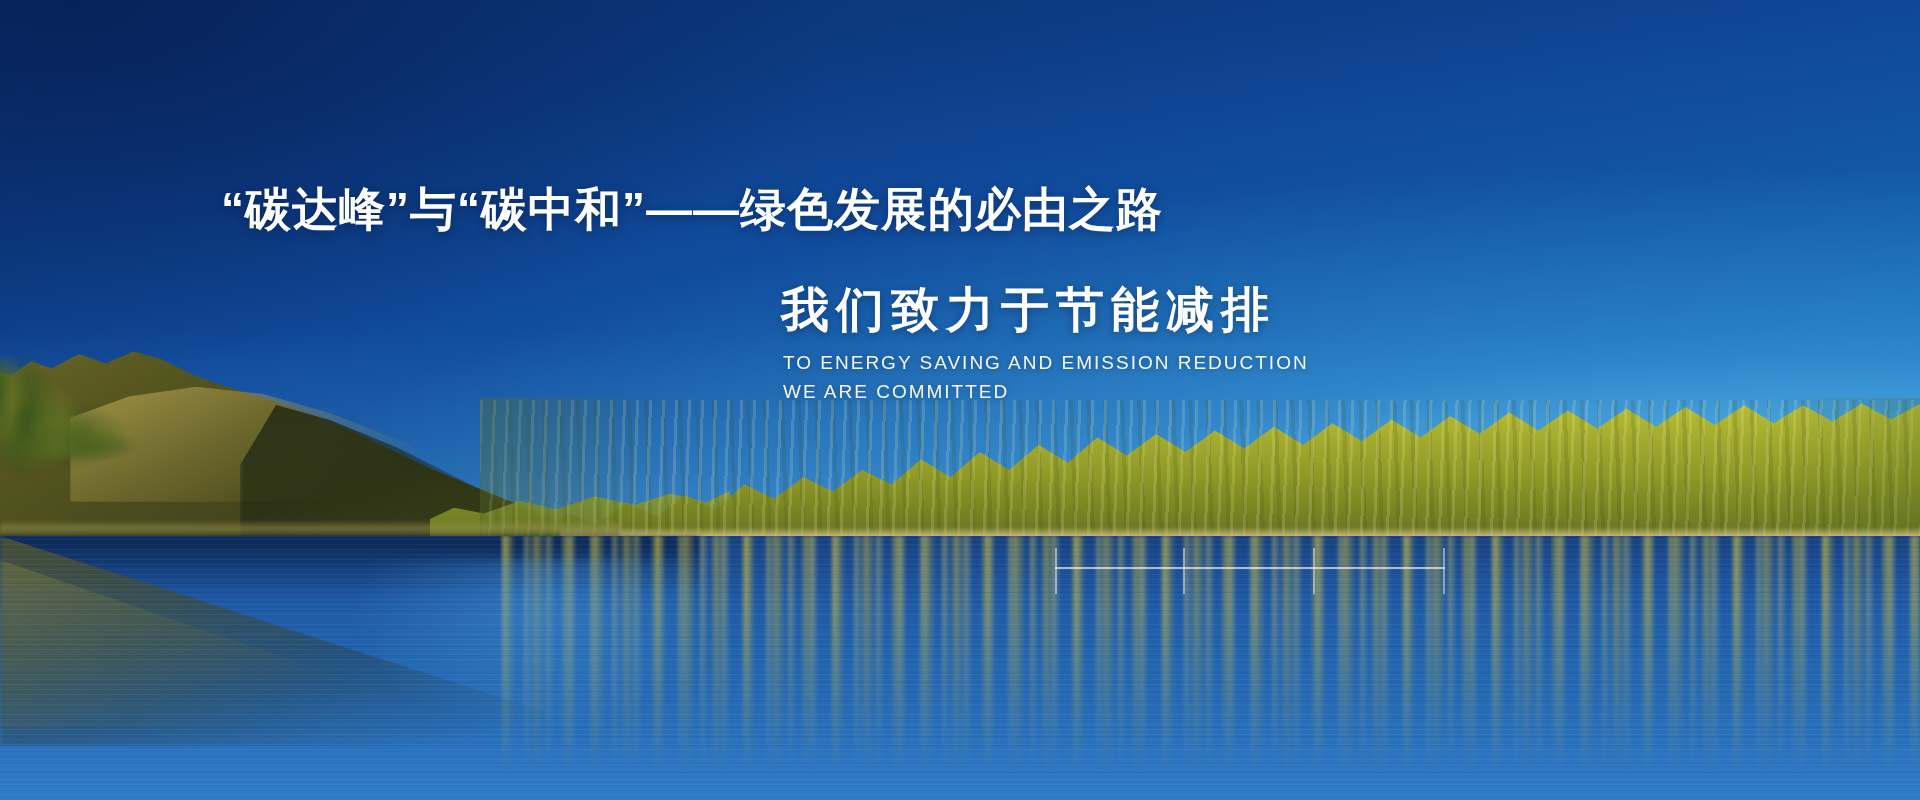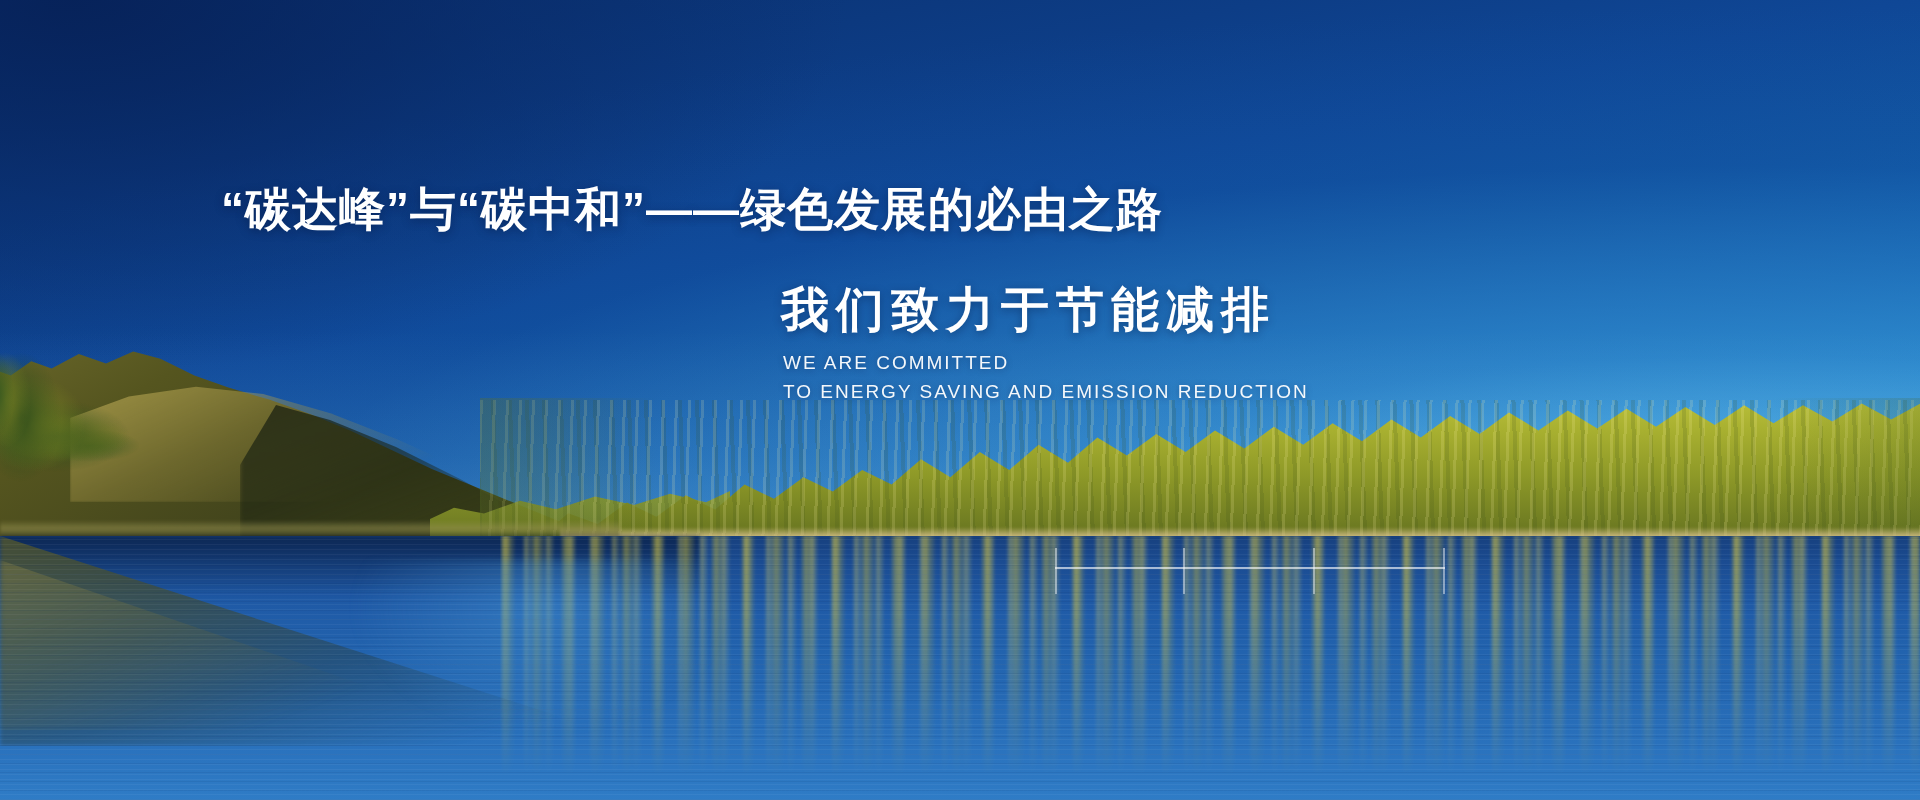--- a/index.html
+++ b/index.html
@@ -258,18 +258,18 @@
     <div class="v" style="left:258px;"></div>
     <div class="v" style="left:388px;"></div>
   </div>
 
   <div class="copy">
     <div class="headline">“碳达峰”与“碳中和”——绿色发展的必由之路</div>
 
     <div class="subhead">我们致力于节能减排</div>
 
     <div class="eng">
+      <div>TO ENERGY SAVING AND EMISSION REDUCTION</div>
       <div>WE ARE COMMITTED</div>
-      <div>TO ENERGY SAVING AND EMISSION REDUCTION</div>
     </div>
   </div>
 
 </div>
 
 </body></html>

